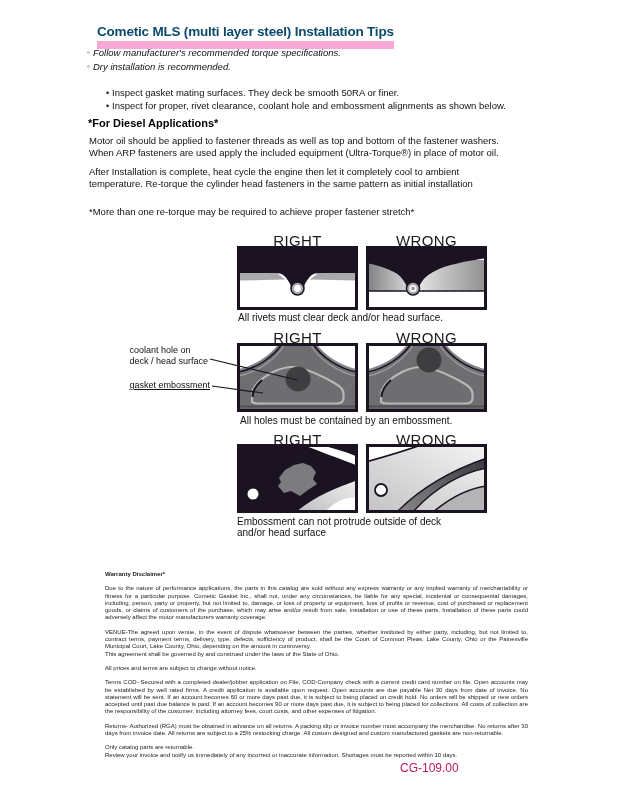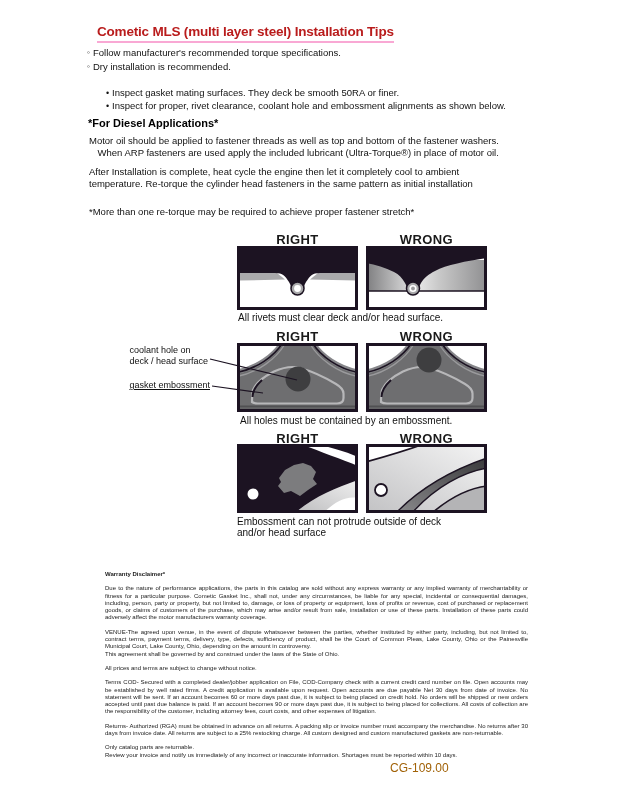--- a/index.html
+++ b/index.html
@@ -4,71 +4,71 @@
 <style>
   html,body{margin:0;padding:0;background:#ffffff;}
   #page{
     position:relative;width:618px;height:800px;background:#ffffff;overflow:hidden;
     font-family:"Liberation Sans",sans-serif;color:#111;
   }
   .abs{position:absolute;}
   
   .doc-title{
     left:97px;top:24px;font-size:13.5px;font-weight:bold;letter-spacing:-0.2px;
-    border-bottom:2px solid #f9a8d4;padding-bottom:2px;white-space:nowrap;color:#b91c1c;
+    border-bottom:8px solid #f9a8d4;padding-bottom:2px;white-space:nowrap;color:#0c4a6e;
   }
   
   .bullets{left:87px;top:46px;font-size:9.5px;line-height:14px;}
-  .bullet-line{white-space:nowrap;}
+  .bullet-line{white-space:nowrap;font-style:italic;}
   .bullet-line .mk{display:inline-block;width:6px;font-size:8px;vertical-align:1px;}
   .subbullets{left:106px;top:87px;font-size:9.5px;line-height:12.5px;}
   .subbullet-line{white-space:nowrap;}
   .subbullet-line .mk{display:inline-block;width:6px;font-size:9px;}
   
   .diesel-head{left:88px;top:117px;font-size:11px;font-weight:bold;white-space:nowrap;color:#000;text-align:right;}
   .para{left:89px;font-size:9.5px;line-height:12px;}
   .para div{white-space:nowrap;}
-  .p1{top:135px;text-align:right;}
+  .p1{top:135px;}
   .p2{top:166px;}
   .note{top:206px;}
   
-  .dg-label{width:121px;text-align:center;font-size:13px;font-weight:bold;letter-spacing:0.4px;color:#1a1a1a;white-space:nowrap;}
+  .dg-label{width:121px;text-align:center;font-size:15px;font-weight:normal;letter-spacing:0.4px;color:#1a1a1a;white-space:nowrap;}
   .dg-box{width:121px;}
   .dg-box svg{display:block;width:100%;height:100%;}
   .caption{font-size:10px;line-height:11px;color:#111;white-space:nowrap;}
   .side-label{font-size:9px;line-height:10.5px;color:#111;white-space:nowrap;}
   #leader-overlay{left:0;top:0;pointer-events:none;z-index:5;}
   
   .legal{left:105px;top:571px;width:423px;font-size:6px;line-height:7.3px;color:#1c1c1c;}
   .legal .lg-head{font-weight:bold;margin-bottom:7px;}
   .legal p{margin:0 0 7px 0;text-align:justify;}
   .legal p.tight{margin:0;}
   .legal p.last{margin-bottom:7px;}
-  .doc-code{left:390px;top:761px;font-size:12px;color:#a16207;white-space:nowrap;}
+  .doc-code{left:400px;top:761px;font-size:12px;color:#be185d;white-space:nowrap;}
 </style>
 </head>
 <body>
 
 <div id="page">
 
   <div class="abs doc-title">Cometic MLS (multi layer steel) Installation Tips</div>
 
   <div class="abs bullets">
     <div class="bullet-line"><span class="mk">◦</span><span>Follow manufacturer's recommended torque specifications.</span></div>
     <div class="bullet-line"><span class="mk">◦</span><span>Dry installation is recommended.</span></div>
   </div>
   <div class="abs subbullets">
     <div class="subbullet-line"><span class="mk">•</span><span>Inspect gasket mating surfaces.  They deck be smooth 50RA or finer.</span></div>
     <div class="subbullet-line"><span class="mk">•</span><span>Inspect for proper, rivet clearance, coolant hole and embossment alignments as shown below.</span></div>
   </div>
 
   <div class="abs diesel-head">*For Diesel Applications*</div>
   <div class="abs para p1">
     <div>Motor oil should be applied to fastener threads as well as top and bottom of the fastener washers.</div>
-    <div>When ARP fasteners are used apply the included lubricant (Ultra-Torque®) in place of motor oil.</div>
+    <div>When ARP fasteners are used apply the included equipment (Ultra-Torque®) in place of motor oil.</div>
   </div>
   <div class="abs para p2">
     <div>After Installation is complete, heat cycle the engine then let it completely cool to ambient</div>
     <div>temperature. Re-torque the cylinder head fasteners in the same pattern as initial installation</div>
   </div>
   <div class="abs para note">
     <div>*More than one re-torque may be required to achieve proper fastener stretch*</div>
   </div>
 
   <div class="abs dg-label" style="left:237px;top:232px;">RIGHT</div>

